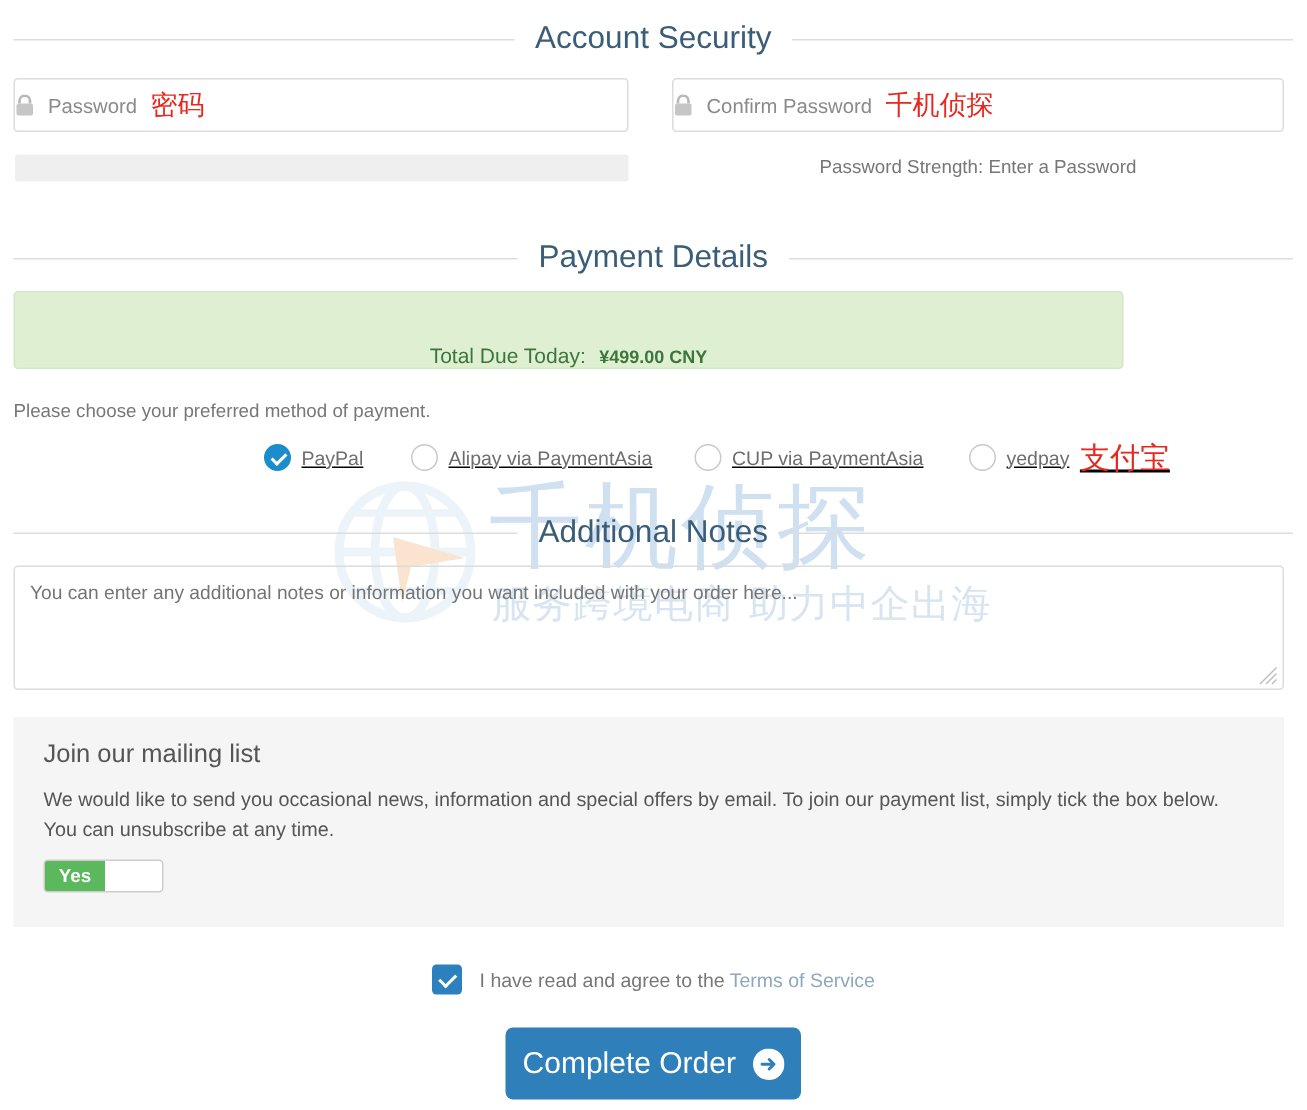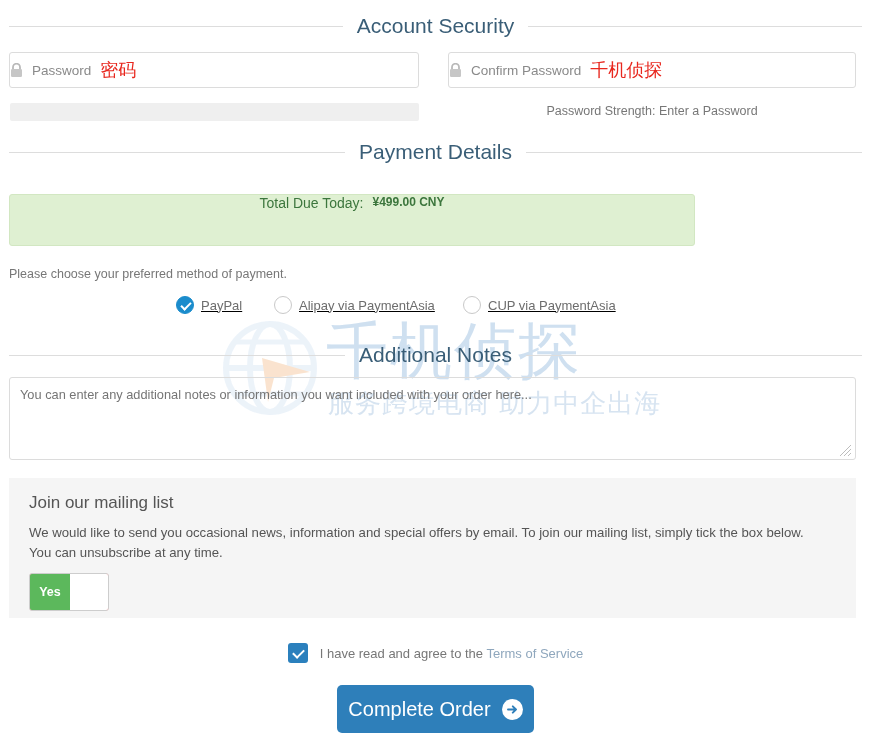--- a/index.html
+++ b/index.html
@@ -83,25 +83,25 @@
     position: absolute;
     left: 448px; top: 104px; width: 408px;
     text-align: center;
     font-size: 12.5px; color: #777;
   }
 
   
   .total-banner {
     position: absolute;
     left: 9px; top: 194px;
-    width: 686px; height: 52px;
+    width: 740px; height: 52px;
     background: #dff0d2;
     border: 1px solid #d2e7c2;
     border-radius: 3px;
-    display: flex; align-items: flex-start; justify-content: center;
+    display: flex; align-items: flex-end; justify-content: center;
     color: #3c763d; font-size: 14px;
   }
   .total-banner .amount { font-weight: bold; margin-left: 9px; font-size: 12px; }
 
   
   .choose-text {
     position: absolute; left: 9px; top: 267px;
     font-size: 12.5px; color: #777;
   }
   .methods {
@@ -163,21 +163,21 @@
     position: absolute; left: 20px; top: 15px;
     font-size: 17px; color: #555;
   }
   .mail-body {
     position: absolute; left: 20px; top: 45px;
     width: 800px;
     font-size: 13.2px; color: #555; line-height: 20px;
   }
   .toggle {
     position: absolute; left: 20px; top: 95px;
-    width: 80px; height: 38px;
+    width: 80px; height: 22px;
     border: 1px solid #cdcdcd; border-radius: 3px;
     overflow: hidden; display: flex; background: #fca5a5;
   }
   .toggle .on-part {
     width: 40px; background: #5cb85c; color: #fff;
     font-size: 12.5px; display: flex; align-items: center; justify-content: center;
     font-weight: bold;
   }
   .toggle .knob { flex: 1; background: #fff; }
 
@@ -255,21 +255,21 @@
         <path d="M3 6 V4.2 A3.5 3.5 0 0 1 10 4.2 V6" fill="none" stroke="#b9b9b9" stroke-width="1.8"></path>
         <rect x="1" y="6" width="11" height="8" rx="1.3" fill="#c6c6c6"></rect>
       </svg>
       <span class="pw-label">Confirm Password</span>
       <span class="pw-cn">千机侦探</span>
     </div>
 
     <div class="strength-bar"></div>
     <div class="strength-text">Password Strength: Enter a Password</div>
 
-    <div class="section-head" style="top:140px;">
+    <div class="section-head" style="top:160px;">
       <div class="rule"></div>
       <div class="stitle">Payment Details</div>
       <div class="rule"></div>
     </div>
 
     <div class="total-banner">
       <span>Total Due Today:</span>
       <span class="amount">¥499.00 CNY</span>
     </div>
 
@@ -280,39 +280,44 @@
         <span class="radio on"></span>
         <span class="method-label">PayPal</span>
       </div>
       <div class="method" style="left:265px;">
         <span class="radio"></span>
         <span class="method-label">Alipay via PaymentAsia</span>
       </div>
       <div class="method" style="left:454px;">
         <span class="radio"></span>
         <span class="method-label">CUP via PaymentAsia</span>
+      </div>
+      <div class="method" style="left:637px;">
+        <span class="radio"></span>
+        <span class="method-label">yedpay</span>
+        <span class="method-cn">支付宝</span>
       </div>
     </div>
 
     <div class="section-head" style="top:343px;">
       <div class="rule"></div>
       <div class="stitle">Additional Notes</div>
       <div class="rule"></div>
     </div>
 
     <textarea class="notes-box" placeholder="You can enter any additional notes or information you want included with your order here..." style=""></textarea>
     <svg class="grip-wrap" viewBox="0 0 14 14">
       <line x1="13" y1="2" x2="2" y2="13" stroke="#bdbdbd" stroke-width="1"></line>
       <line x1="13" y1="6" x2="6" y2="13" stroke="#bdbdbd" stroke-width="1"></line>
       <line x1="13" y1="10" x2="10" y2="13" stroke="#bdbdbd" stroke-width="1"></line>
     </svg>
 
     <div class="mail-panel">
       <div class="mail-title">Join our mailing list</div>
-      <div class="mail-body">We would like to send you occasional news, information and special offers by email. To join our mailing list, simply tick the box below. You can unsubscribe at any time.</div>
+      <div class="mail-body">We would like to send you occasional news, information and special offers by email. To join our payment list, simply tick the box below. You can unsubscribe at any time.</div>
       <div class="toggle">
         <div class="on-part">Yes</div>
         <div class="knob"></div>
       </div>
     </div>
 
     <div class="terms-row">
       <span class="tos-check"></span>
       <span class="tos-text">
         <span>I have read and agree to the</span>

